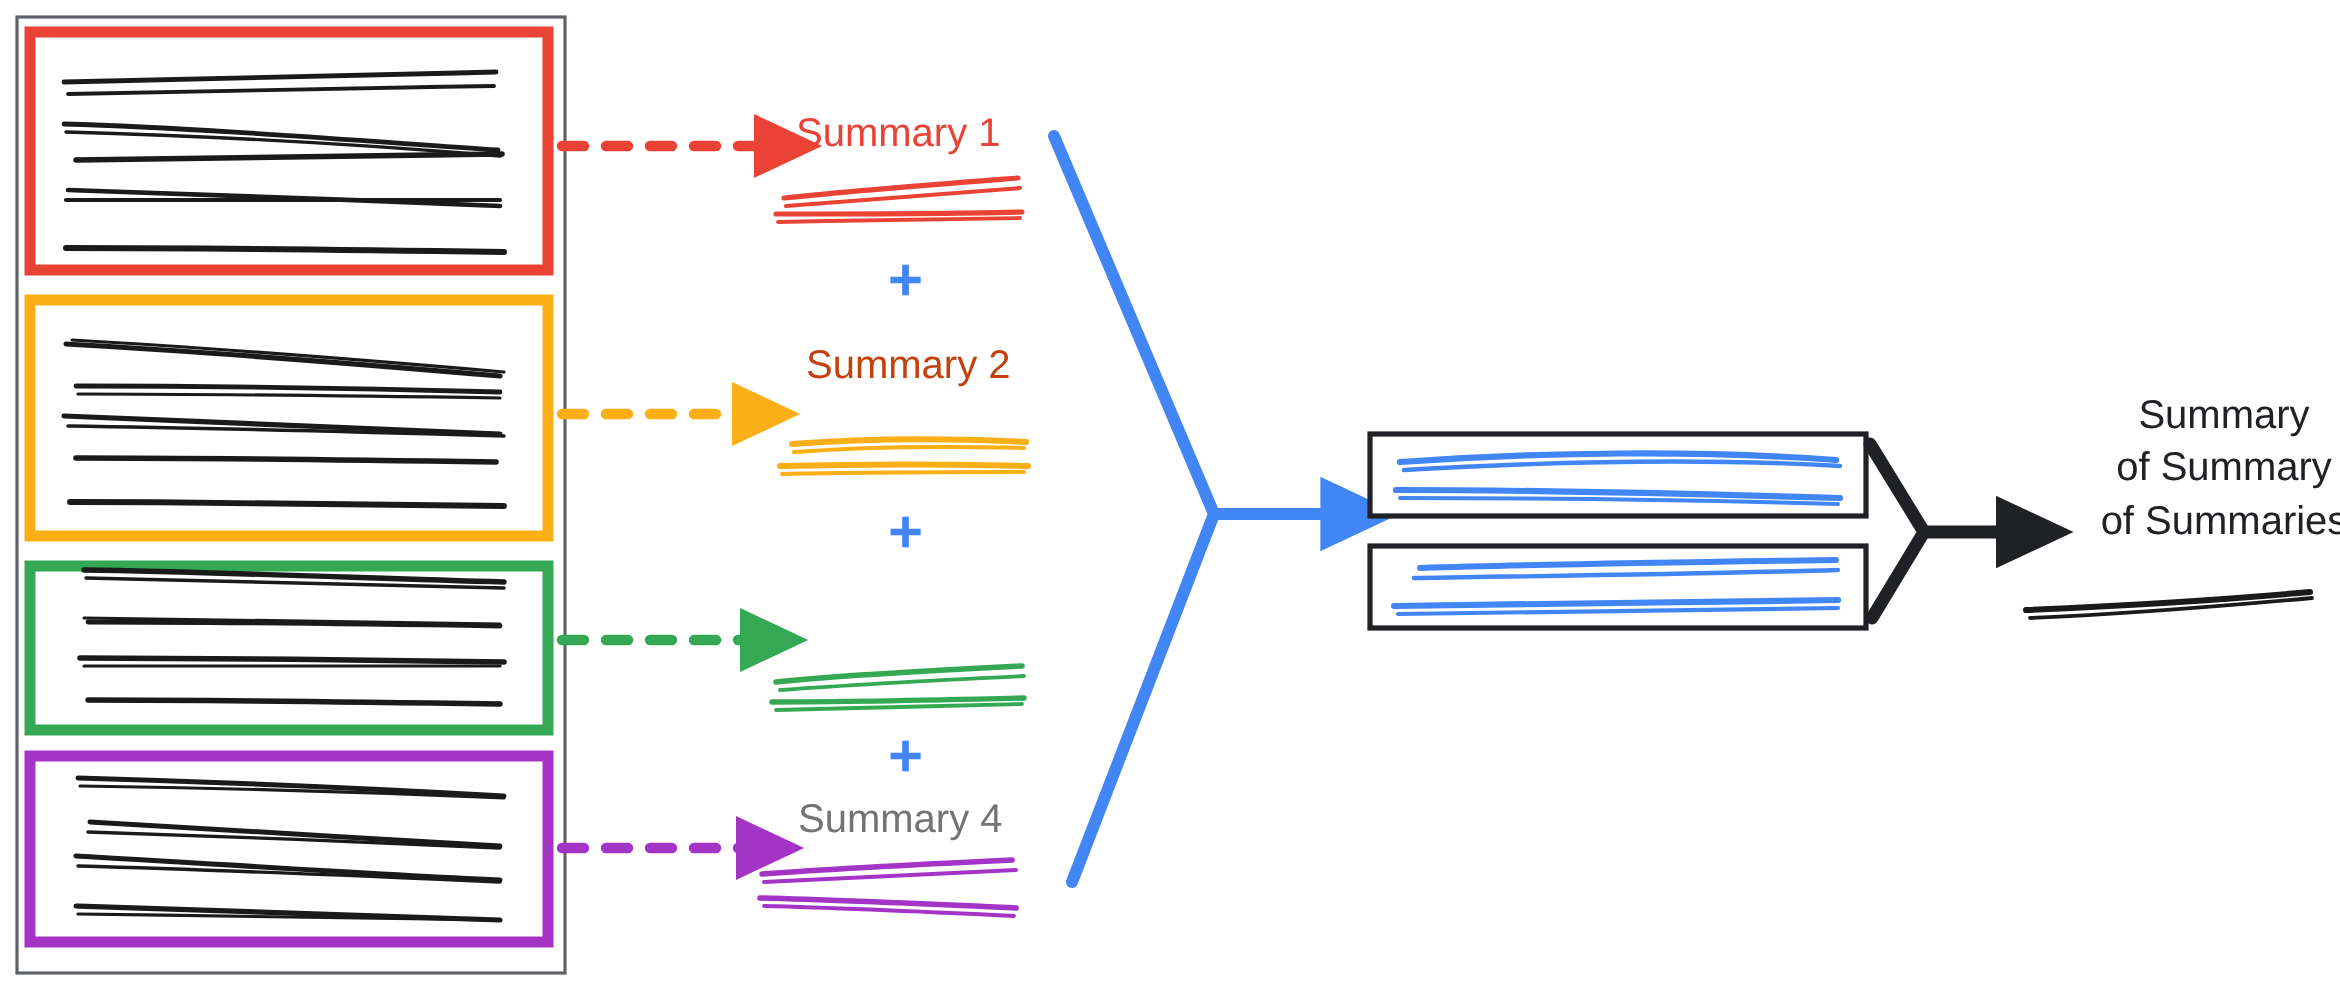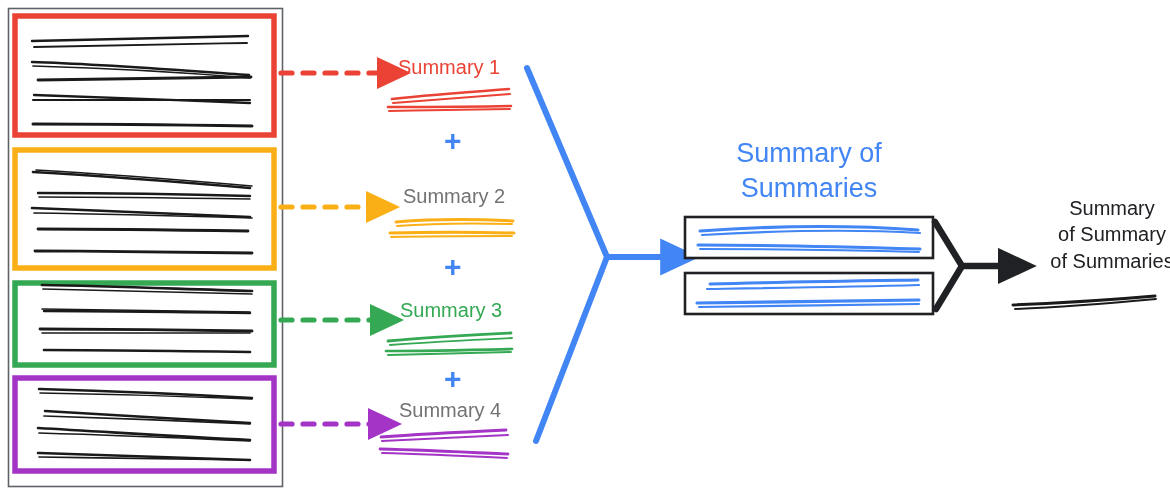--- a/index.html
+++ b/index.html
@@ -179,32 +179,27 @@
       <path d="M962,266 L1003,266" marker-end="url(#ah-black)"></path>
     </g>
 
     <g stroke="#1a1a1a" fill="none" stroke-linecap="round">
       <path d="M1013,305 C1060,303 1110,300 1155,296" stroke-width="3.0"></path>
       <path d="M1015,309 C1062,307 1112,303 1156,299" stroke-width="1.9"></path>
     </g>
   </svg>
 
   <div class="txt-label summary-label" style="left:398px; top:56px; color:#EA4335;">Summary 1</div>
-  <div class="txt-label summary-label" style="left:403px; top:185px; color:#737373;">Summary 2</div>
-  <div class="txt-label summary-label" style="left:400px; top:299px; color:#34A853;">Summary 3</div>
+  <div class="txt-label summary-label" style="left:403px; top:172px; color:#c2410c;">Summary 2</div>
   <div class="txt-label summary-label" style="left:399px; top:399px; color:#737373;">Summary 4</div>
 
   <div class="txt-label plus-sign" style="left:444px; top:124px;">+</div>
   <div class="txt-label plus-sign" style="left:444px; top:250px;">+</div>
   <div class="txt-label plus-sign" style="left:444px; top:362px;">+</div>
 
-  <div class="sos-title" style="position:absolute; left:679px; top:136px;">
-    <div>Summary of</div>
-    <div>Summaries</div>
-  </div>
 
   <div class="final-label" style="position:absolute; left:1012px; top:195px;">
     <div>Summary</div>
     <div>of Summary</div>
     <div>of Summaries</div>
   </div>
 
 </div>
 
 </body></html>

